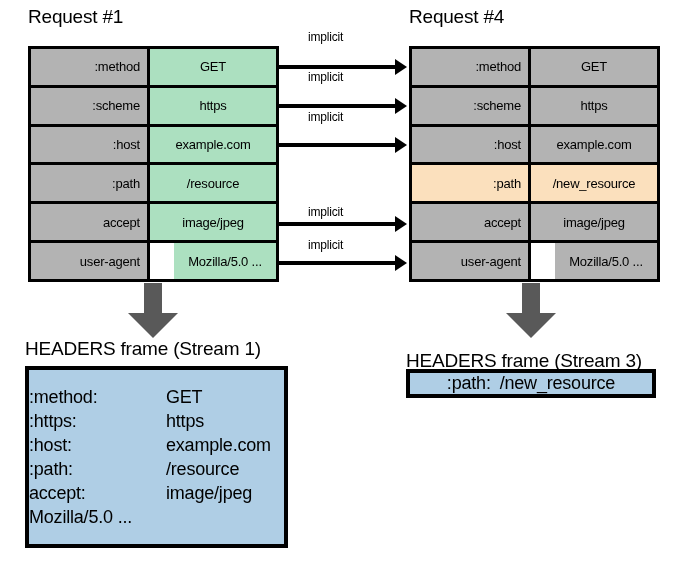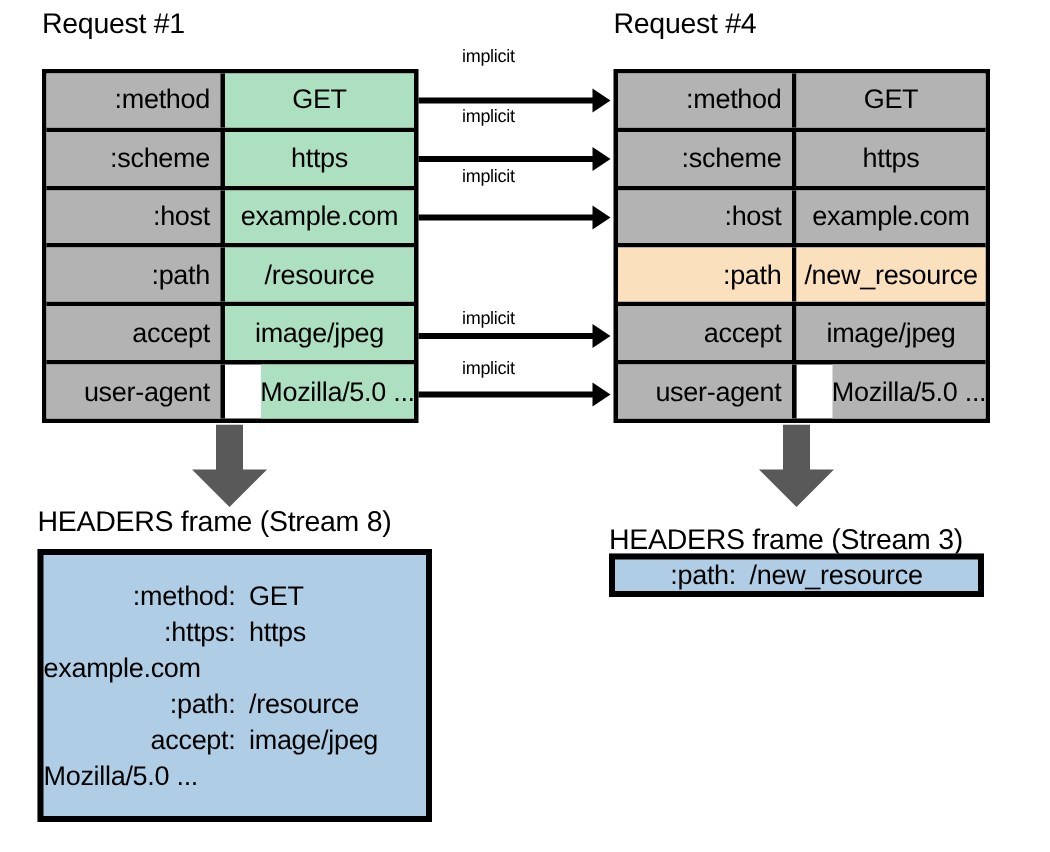--- a/index.html
+++ b/index.html
@@ -46,21 +46,21 @@
     box-sizing: border-box;
     border-bottom: 3px solid #000000;
     min-height: 0;
   }
   .req-row:last-child { border-bottom: none; gap: 24px; }
 
   .cell {
     box-sizing: border-box;
     display: flex;
     align-items: center;
-    font-size: 18px;
+    font-size: 13px;
     color: #000000;
     white-space: nowrap;
     overflow: hidden;
     letter-spacing: -0.2px;
   }
   .cell-name {
     width: 119px;
     flex: 0 0 119px;
     justify-content: flex-end;
     padding-right: 7px;
@@ -132,21 +132,21 @@
     display: flex;
     align-items: center;
     height: 24px;
     font-size: 18px;
     color: #000000;
     white-space: nowrap;
     letter-spacing: -0.2px;
   }
   .fl-key {
     flex: 0 0 128px;
-    text-align: right;
+    text-align: left;
     padding-right: 9px;
   }
   .fl-val {
     flex: 1 1 auto;
     text-align: left;
   }
   
   #frame2-box .frame-line { height: 100%; justify-content: center; }
   #frame2-box .fl-key { flex: 0 0 auto; text-align: right; padding-right: 9px; }
   #frame2-box .fl-val { flex: 0 0 auto; }
@@ -234,33 +234,34 @@
       <polygon points="18,0 36,0 36,30 52,30 27,55 2,30 18,30" fill="#595959"></polygon>
     </svg>
   </div>
 
   <div class="down-arrow" style="left:504px; top:283px;">
     <svg width="54" height="56" viewBox="0 0 54 56" xmlns="http://www.w3.org/2000/svg">
       <polygon points="18,0 36,0 36,30 52,30 27,55 2,30 18,30" fill="#595959"></polygon>
     </svg>
   </div>
 
-  <div class="heading" id="frame1-title">HEADERS frame (Stream 8)</div>
+  <div class="heading" id="frame1-title">HEADERS frame (Stream 1)</div>
 
   <div class="frame-box" id="frame1-box">
     <div class="frame-list">
       <div class="frame-line">
         <span class="fl-key">:method:</span>
         <span class="fl-val">GET</span>
       </div>
       <div class="frame-line">
         <span class="fl-key">:https:</span>
         <span class="fl-val">https</span>
       </div>
       <div class="frame-line">
+        <span class="fl-key">:host:</span>
         <span class="fl-val">example.com</span>
       </div>
       <div class="frame-line">
         <span class="fl-key">:path:</span>
         <span class="fl-val">/resource</span>
       </div>
       <div class="frame-line">
         <span class="fl-key">accept:</span>
         <span class="fl-val">image/jpeg</span>
       </div>

